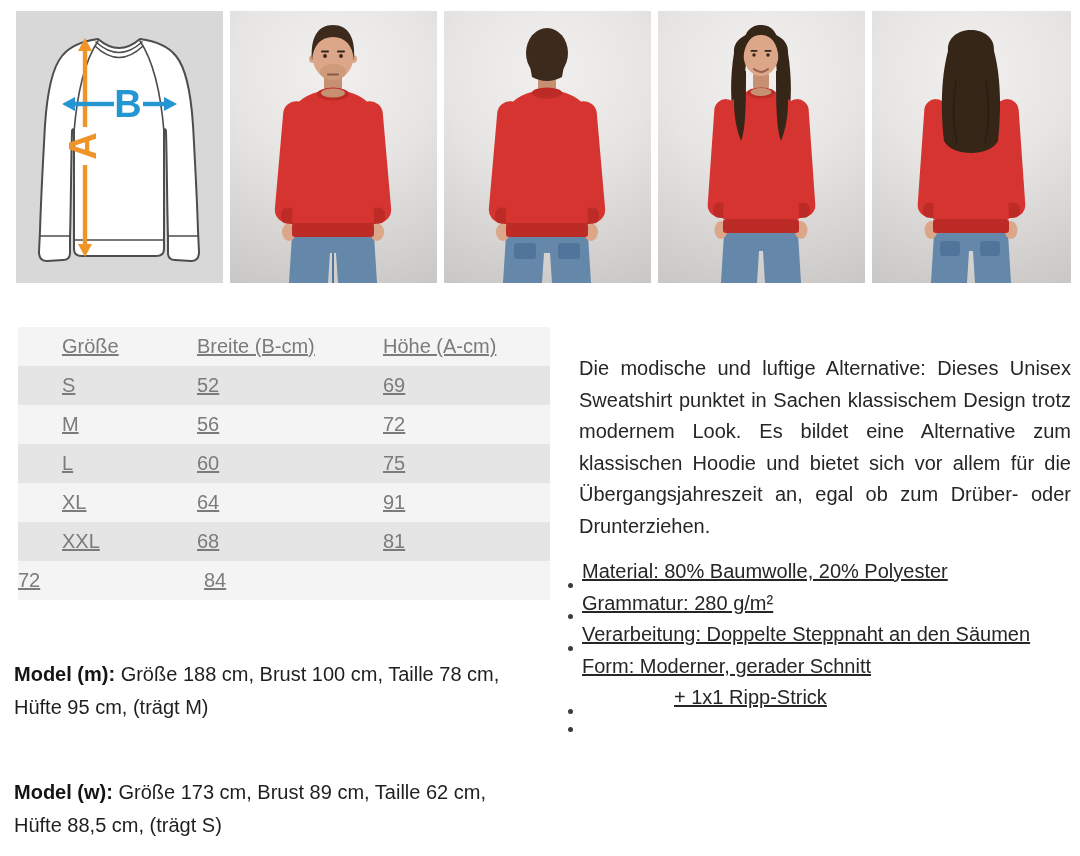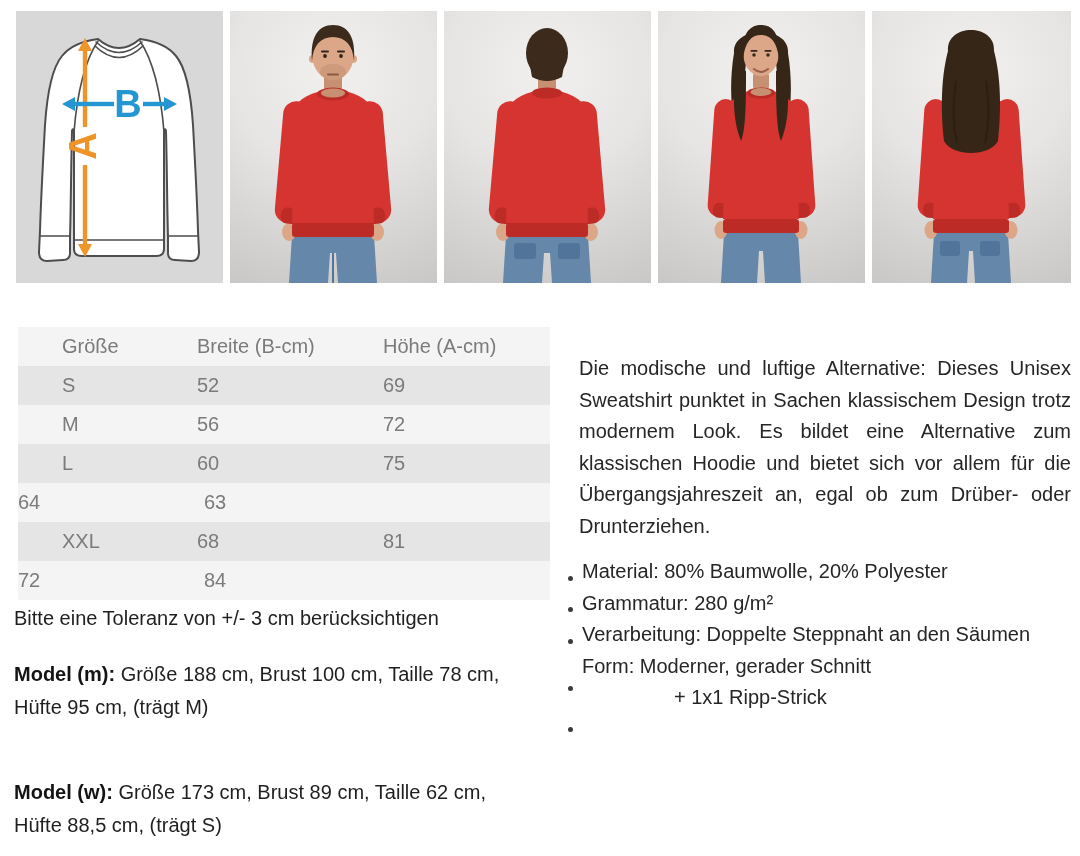--- a/index.html
+++ b/index.html
@@ -22,36 +22,36 @@
   .arrow-label{font-family:"Liberation Sans",sans-serif;font-weight:bold;font-size:38px;}
   .arrow-label.a{fill:var(--arrow_orange,#ee9428);}
   .arrow-label.b{fill:var(--arrow_blue,#2496d2);}
   
   .f-red{fill:var(--sweatshirt_red,#d63430);} .f-redd{fill:var(--sweatshirt_red_dark,#bd2b27);}
   .f-skin{fill:#dca688;} .f-skind{fill:#c79073;} .f-hair{fill:#362618;} .f-hairm{fill:#3c2b1d;}
   .f-jeans{fill:var(--jeans_blue,#6587a9);} .f-jeansd{fill:#51749a;}
   .f-face{fill:#33261d;}
   
   .size-table{position:absolute;left:18px;top:327px;width:532px;font-size:20px;color:var(--table_text,#7b7b7b);}
-  .t-row{display:flex;height:39px;align-items:center;}
+  .t-row{display:flex;height:39px;align-items:center;text-decoration:underline;}
   .t-row.light{background:var(--table_row_light,#f4f4f4);}
   .t-row.dark{background:var(--table_row_dark,#e5e5e5);}
   .t-c1{width:179px;padding-left:44px;box-sizing:border-box;}
   .t-c2{width:186px;} .t-c3{flex:1;}
   
   .tolerance{position:absolute;left:14px;top:607px;width:540px;font-size:20px;margin:0;color:#1f1f1f;}
   .model-note{position:absolute;left:14px;width:520px;font-size:20px;line-height:32.5px;margin:0;color:#1f1f1f;}
   .model-note.m{top:658px;} .model-note.w{top:776px;}
   .model-note b{font-weight:bold;color:#141414;}
   
   .description{position:absolute;left:564px;top:338px;width:492px;margin:15px;
     font-size:20px;line-height:31.6px;text-align:justify;color:#262626;}
   .details{position:absolute;left:564px;top:556px;width:502px;margin:0;padding:0;list-style:none;
     font-size:20px;line-height:31.6px;color:#262626;}
-  .details li{display:flex;align-items:center;}
+  .details li{display:flex;align-items:flex-end;text-decoration:underline;}
   .dot{flex:0 0 5px;width:5px;height:5px;border-radius:50%;background:#3c3c3c;margin:13px 9px 0 4px;}
   .d-txt{white-space:pre-wrap;}
   .line2{margin-left:92px;white-space:pre-wrap;}
 </style>
 </head>
 <body>
 
 <div class="canvas">
 
   <div class="strip">
@@ -193,35 +193,35 @@
       <div class="t-c1">M</div>
       <div class="t-c2">56</div>
       <div class="t-c3">72</div>
     </div>
     <div class="t-row dark">
       <div class="t-c1">L</div>
       <div class="t-c2">60</div>
       <div class="t-c3">75</div>
     </div>
     <div class="t-row light">
+      <div class="t-c1">XL</div>
       <div class="t-c2">64</div>
-      <div class="t-c3">63</div>
+      <div class="t-c3">91</div>
     </div>
     <div class="t-row dark">
       <div class="t-c1">XXL</div>
       <div class="t-c2">68</div>
       <div class="t-c3">81</div>
     </div>
     <div class="t-row light">
       <div class="t-c2">72</div>
       <div class="t-c3">84</div>
     </div>
   </div>
 
-  <p class="tolerance">Bitte eine Toleranz von +/- 3 cm berücksichtigen</p>
 
   <p class="model-note m"><b>Model (m):</b><span> Größe 188 cm, Brust 100 cm, Taille 78 cm, Hüfte 95 cm, (trägt M)</span></p>
 
   <p class="model-note w"><b>Model (w):</b><span> Größe 173 cm, Brust 89 cm, Taille 62 cm, Hüfte 88,5 cm, (trägt S)</span></p>
 
   <p class="description">Die modische und luftige Alternative: Dieses Unisex Sweatshirt punktet in Sachen klassischem Design trotz modernem Look. Es bildet eine Alternative zum klassischen Hoodie und bietet sich vor allem für die Übergangsjahreszeit an, egal ob zum Drüber- oder Drunterziehen.</p>
 
   <ul class="details">
     <li>
       <span class="dot"></span>

